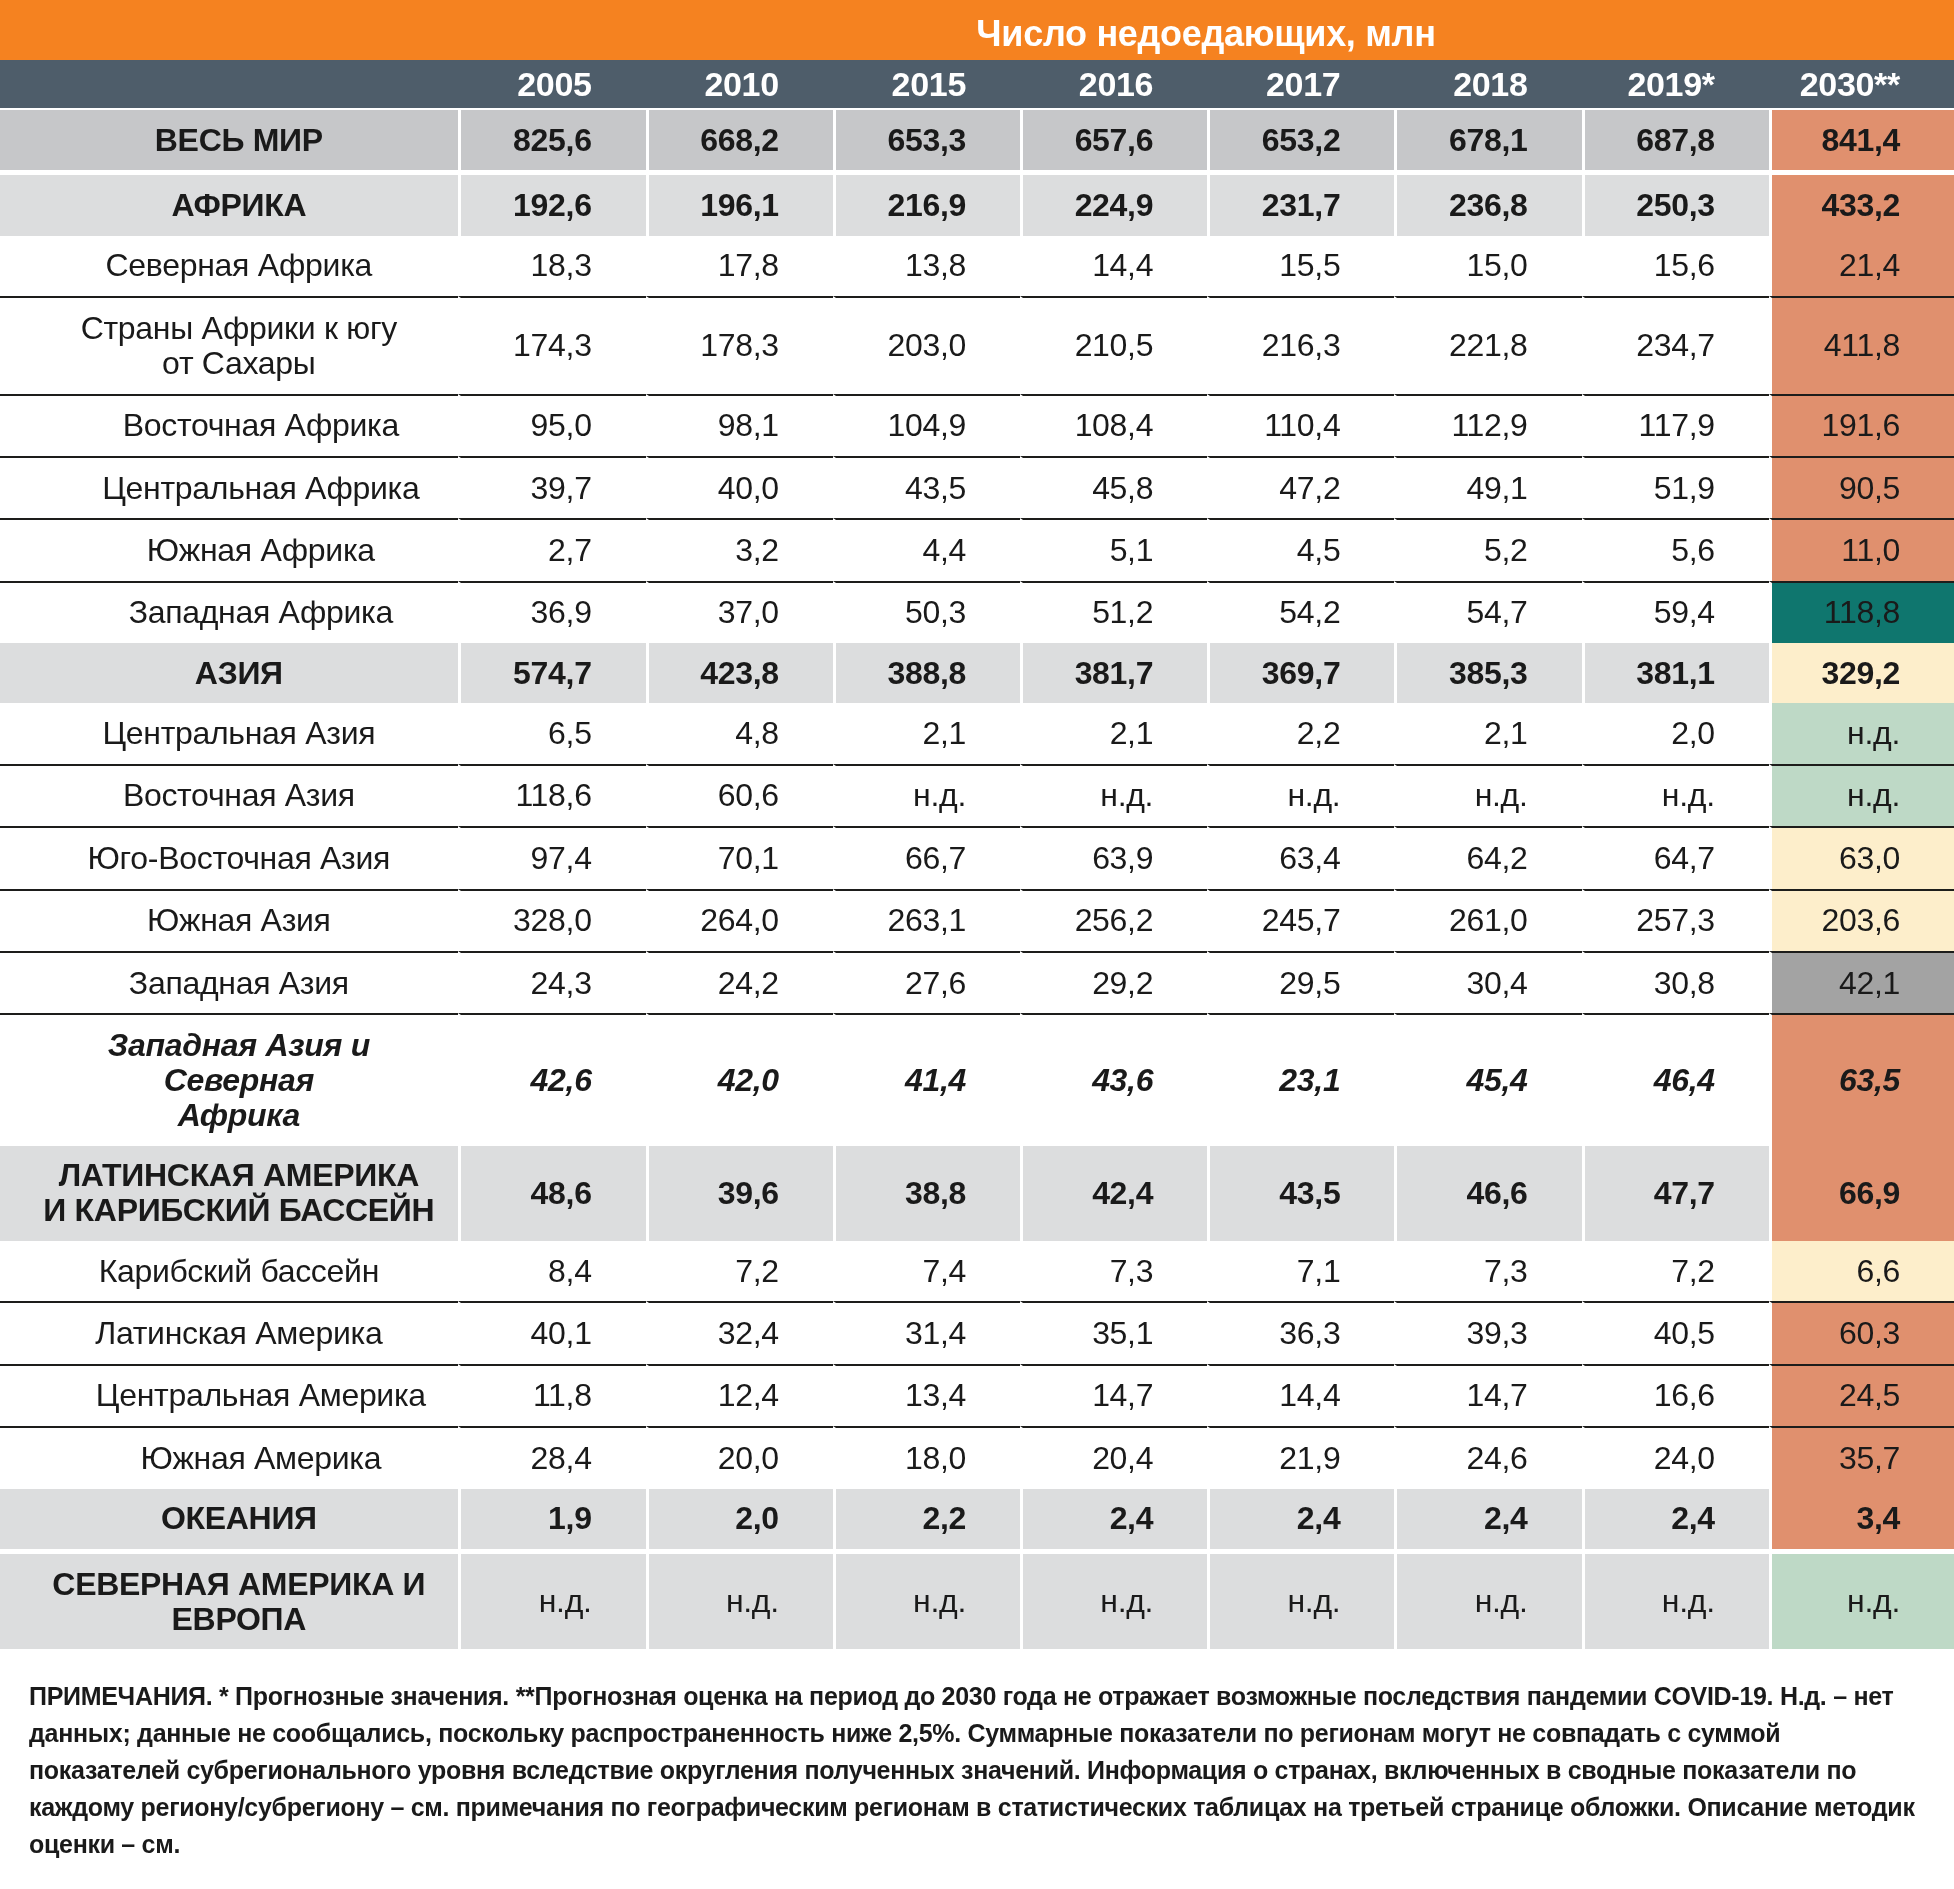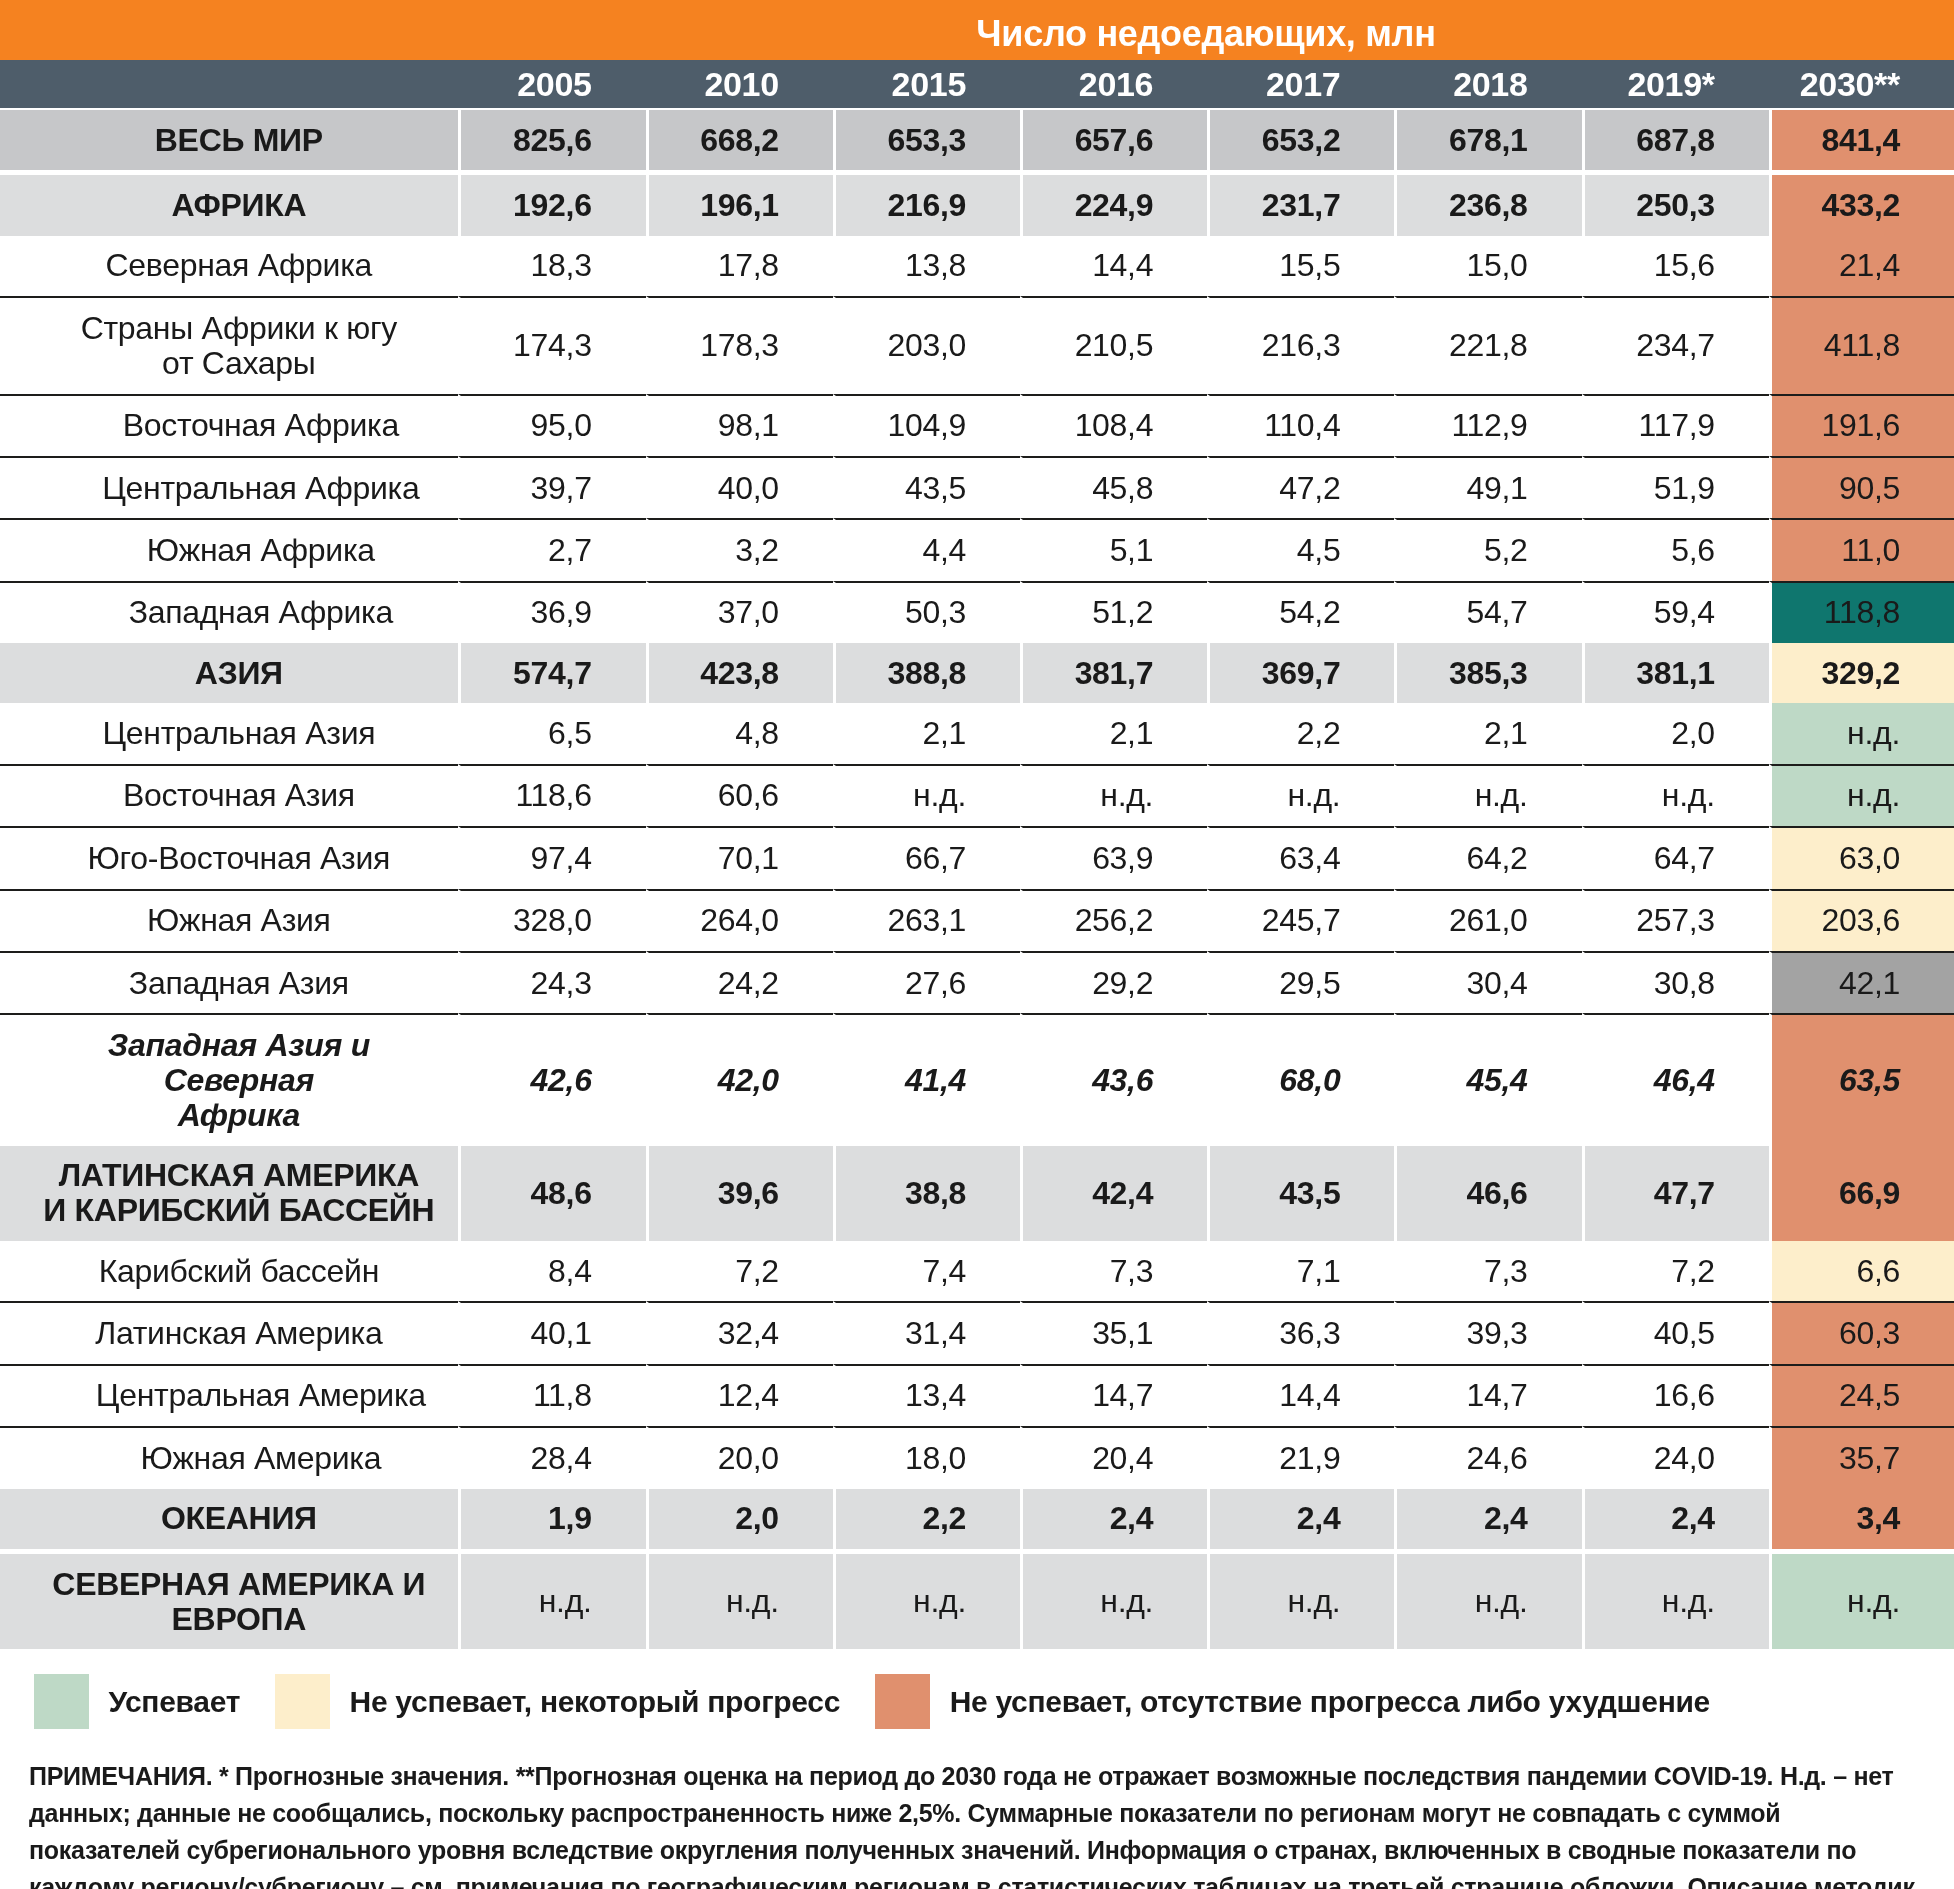--- a/index.html
+++ b/index.html
@@ -247,21 +247,21 @@
           <td class="val">30,8</td>
           <td class="val" style="background: #a3a3a3;">42,1</td>
         </tr>
         <tr class="white italic rule">
           <td class="lbl">Западная Азия и Северная
 Африка</td>
           <td class="val">42,6</td>
           <td class="val">42,0</td>
           <td class="val">41,4</td>
           <td class="val">43,6</td>
-          <td class="val">68,0</td>
+          <td class="val">23,1</td>
           <td class="val">45,4</td>
           <td class="val">46,4</td>
           <td class="val" style="background: rgb(224, 144, 110);">63,5</td>
         </tr>
         <tr class="gray bold">
           <td class="lbl">ЛАТИНСКАЯ АМЕРИКА
 И КАРИБСКИЙ БАССЕЙН</td>
           <td class="val">48,6</td>
           <td class="val">39,6</td>
           <td class="val">38,8</td>
@@ -334,33 +334,19 @@
           <td class="val reg">н.д.</td>
           <td class="val reg">н.д.</td>
           <td class="val reg">н.д.</td>
           <td class="val reg">н.д.</td>
           <td class="val reg">н.д.</td>
           <td class="val reg" style="background: rgb(190, 217, 198);">н.д.</td>
         </tr>
       </tbody>
   </table>
 
-  <div class="legend">
-      <div class="legend-item">
-        <div class="legend-swatch" style="background: rgb(190, 217, 198);"></div>
-        <span class="legend-label">Успевает</span>
-      </div>
-      <div class="legend-item">
-        <div class="legend-swatch" style="background: rgb(253, 238, 203);"></div>
-        <span class="legend-label">Не успевает, некоторый прогресс</span>
-      </div>
-      <div class="legend-item">
-        <div class="legend-swatch" style="background: rgb(224, 144, 110);"></div>
-        <span class="legend-label">Не успевает, отсутствие прогресса либо ухудшение</span>
-      </div>
-    </div>
 
   <div class="notes">
     <span>ПРИМЕЧАНИЯ. * Прогнозные значения. **Прогнозная оценка на период до 2030 года не отражает возможные последствия пандемии COVID-19. Н.д. – нет данных; данные не сообщались, поскольку распространенность ниже 2,5%. Суммарные показатели по регионам могут не совпадать с суммой показателей субрегионального уровня вследствие округления полученных значений. Информация о странах, включенных в сводные показатели по каждому региону/субрегиону – см. примечания по географическим регионам в статистических таблицах на третьей странице обложки. Описание методик оценки – см. </span>
   </div>
 
 </div>
 
 
 </body></html>

